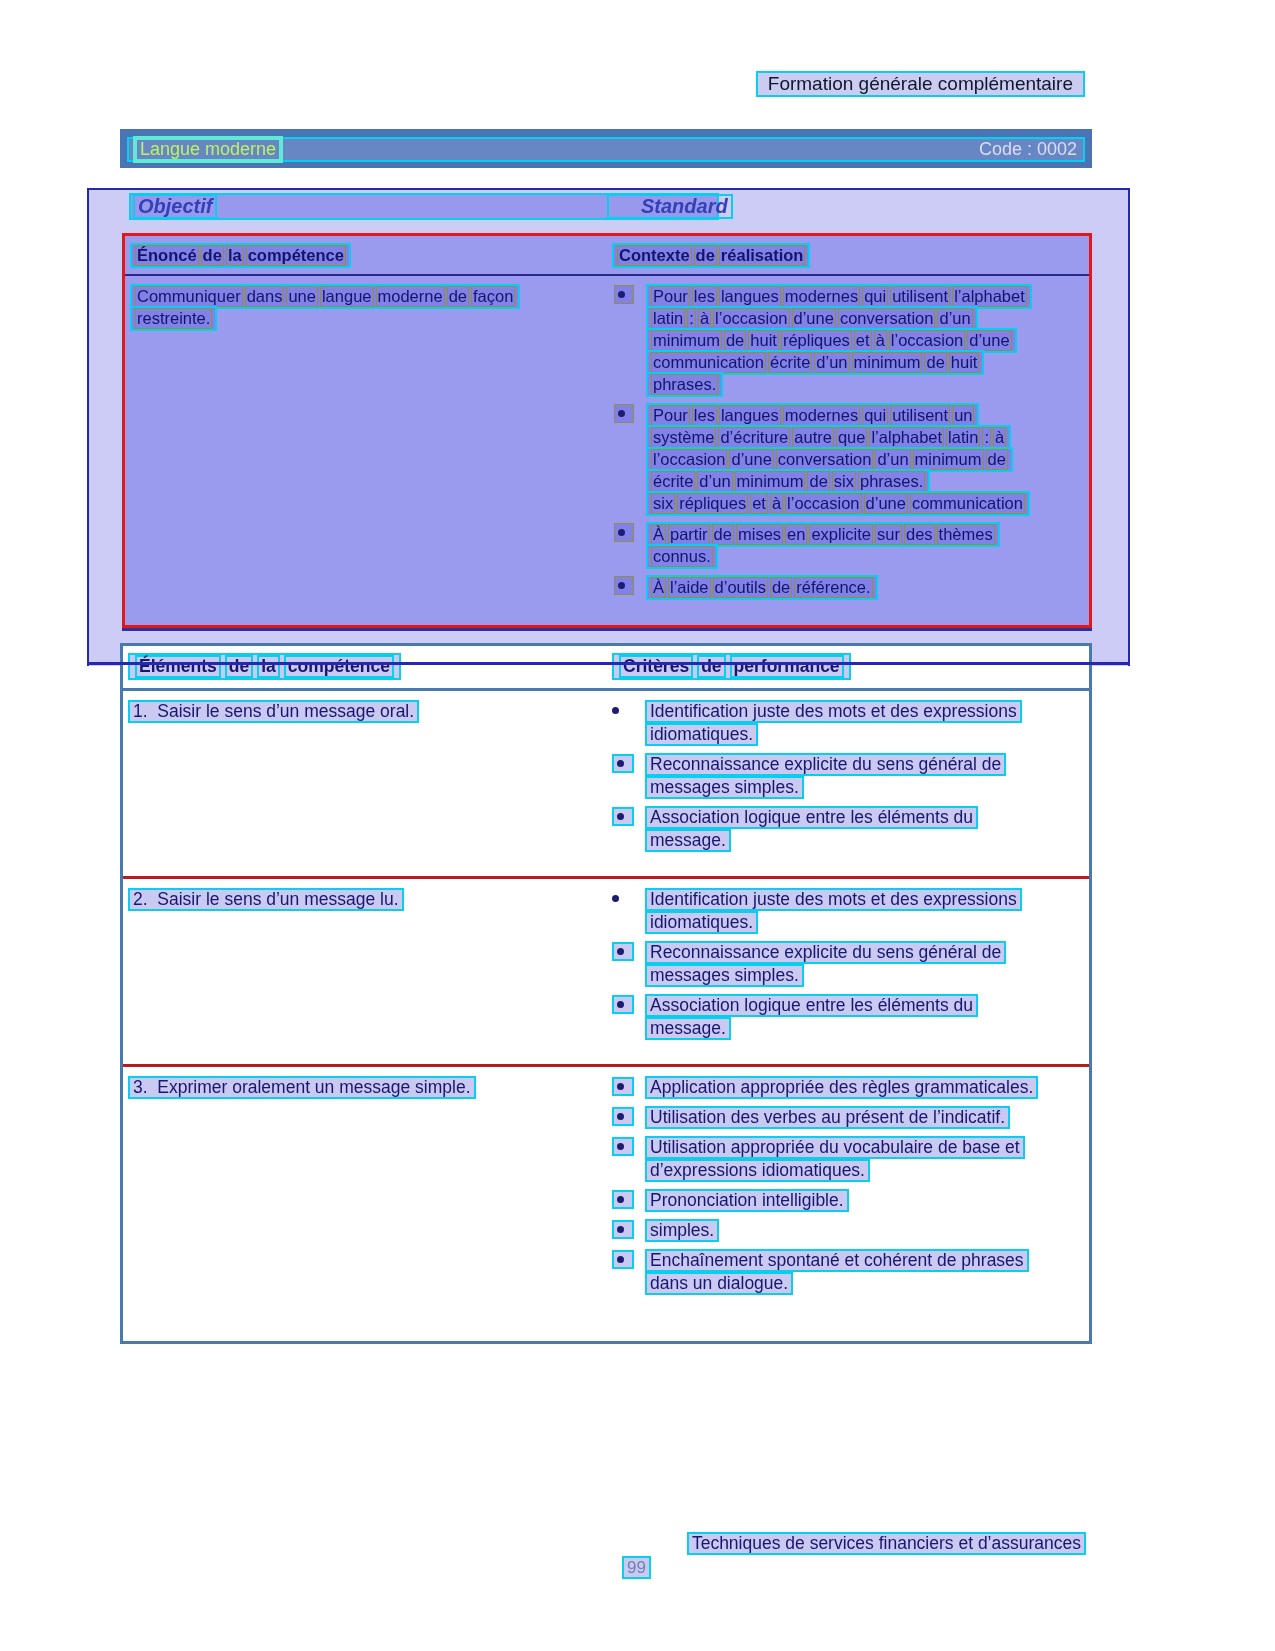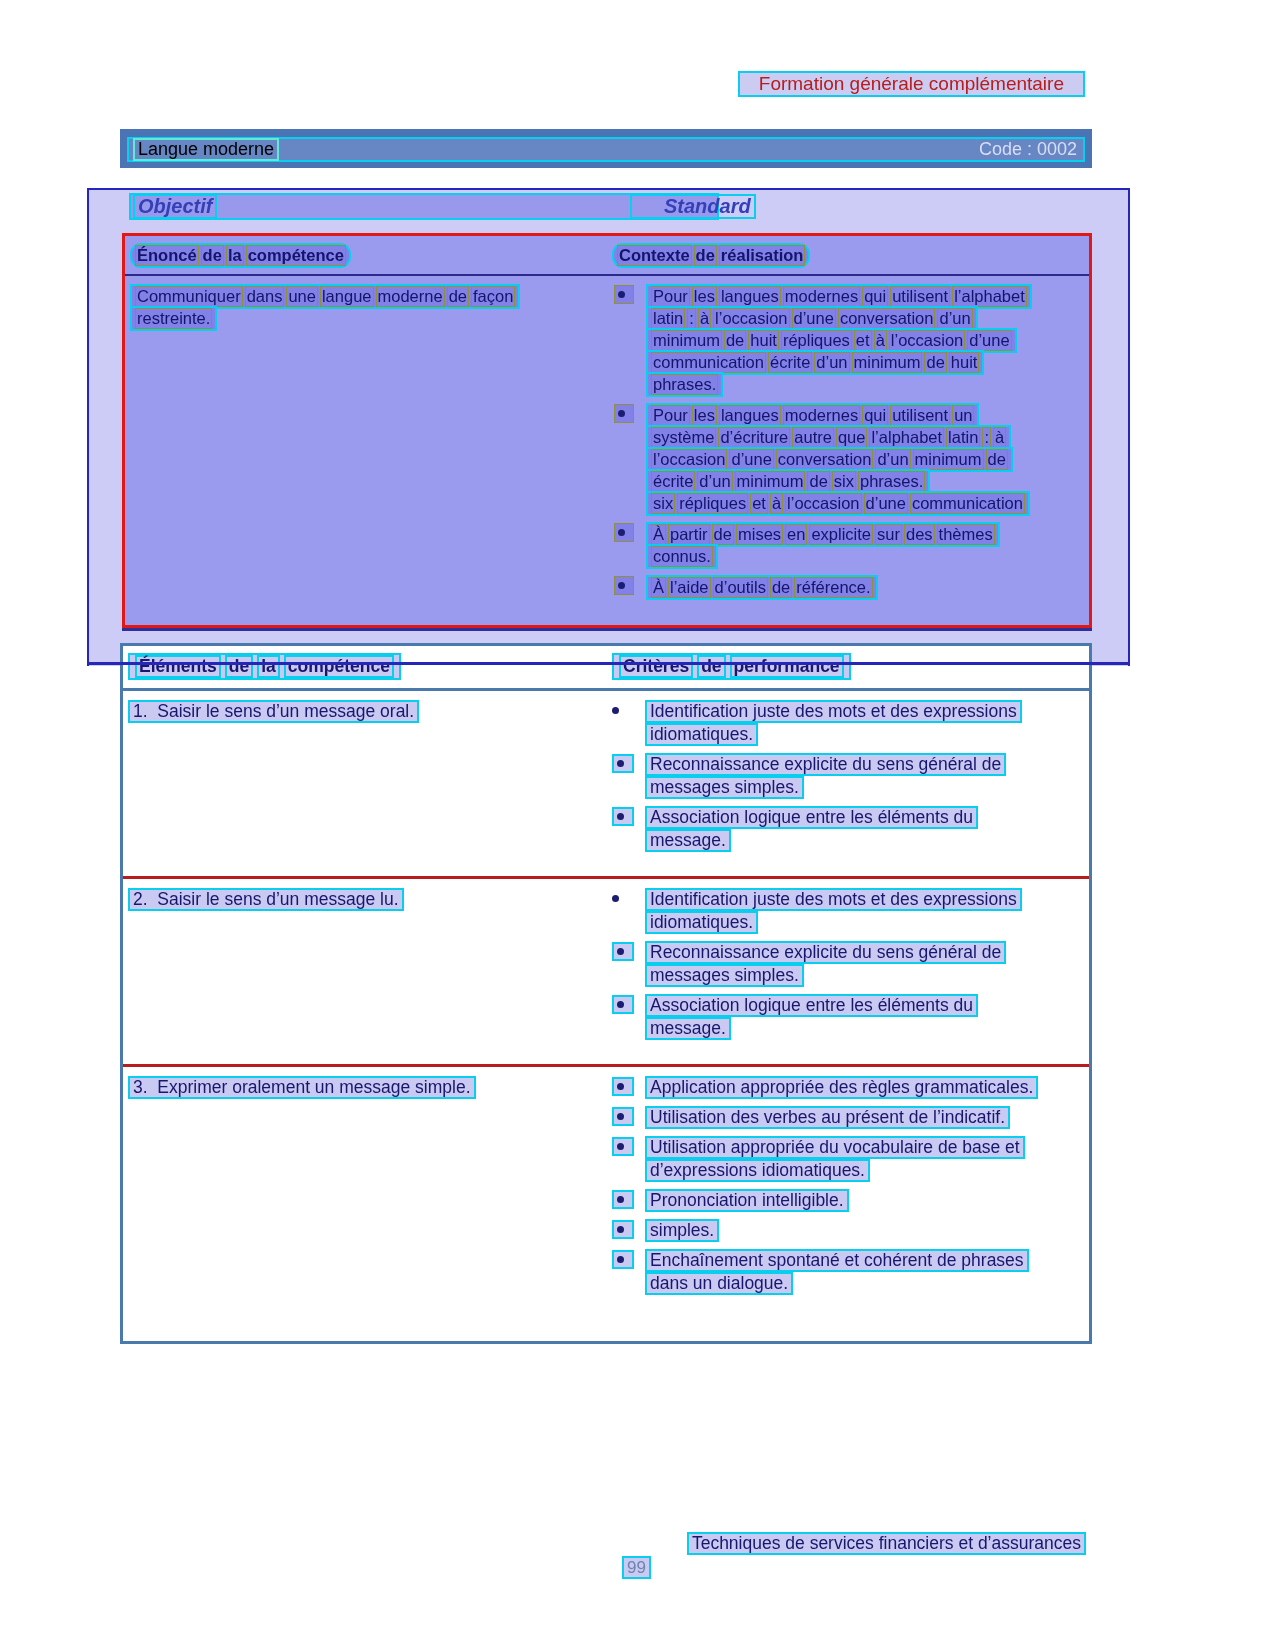--- a/index.html
+++ b/index.html
@@ -29,46 +29,46 @@
   .dotcell{flex:0 0 33px;display:inline-flex;}
   .zoneA .dotcell{flex:0 0 34px;padding-left:2px;}
   .dot{width:7px;height:7px;border-radius:50%;background:#1c1c70;display:inline-block;margin-top:7px;}
   .dotbox{display:inline-flex;align-items:center;padding:1px 8px 1px 3px;height:19px;margin-top:1px;}
   .dotbox .dot{margin-top:0;}
   .zoneB .dotbox{border:2px solid #08cfee;background:#c9c9f2;}
   .zoneA .dotbox{border:1px solid #8f8f3e;background:#8181e8;}
 
   
   .note-box{top:71px;right:190px;border:2px solid #08cfee;background:#ccccf2;
-    color:#b91c1c;font-size:19px;line-height:20px;padding:1px 19px;}
+    color:#0f172a;font-size:19px;line-height:20px;padding:1px 10px;}
 
   
   .hbar{left:120px;top:129px;width:972px;height:39px;background:#4a74b4;}
   .hbar-inner{position:absolute;left:7px;right:7px;top:8px;bottom:6px;border:2px solid #08cfee;
     background:rgba(175,185,238,0.28);display:flex;align-items:center;justify-content:space-between;padding:0 4px;}
-  .hbar-title{border:2px solid #5eead4;padding:0 3px;color:#000000;font-size:18px;line-height:19px;}
+  .hbar-title{border:4px solid #5eead4;padding:0 3px;color:#bef264;font-size:18px;line-height:19px;}
   .hbar-code{color:#d9def5;font-size:18px;padding-right:2px;}
 
   
   .panel{left:87px;top:188px;width:1043px;height:478px;background:#ccccf6;
     border:2px solid #2626b8;border-bottom:none;}
   .panel-bottom-line{left:87px;top:662px;width:1043px;height:3px;background:#2626b8;z-index:40;}
 
   
   .band{left:40px;top:3px;width:590px;height:27px;background:#9898ec;border:2px solid #08cfee;}
   .band .hword{position:absolute;top:-1px;border:2px solid #08cfee;padding:0 3px;
     font-size:20px;line-height:21px;font-weight:bold;font-style:italic;color:#3340b8;}
   .band .w-obj{left:2px;}
-  .band .w-std{left:499px;padding-left:32px;}
+  .band .w-std{left:476px;padding-left:32px;}
 
   
   .redtable{left:33px;top:43px;width:970px;height:395px;background:#9a9aee;
     border:3px solid #e01818;box-shadow:0 3px 0 #2f2f9a;}
   .redtable .thead{position:absolute;left:0;top:0;width:100%;height:40px;border-bottom:2px solid #2a2a8c;}
-  .redtable .thead .lbox{position:absolute;top:7px;font-weight:bold;border-radius:11px;}
+  .redtable .thead .lbox{position:absolute;top:7px;font-weight:bold;}
   .rt-hl{left:5px;}
   .rt-hr{left:487px;}
   .rt-stmt{position:absolute;left:5px;top:48px;width:470px;}
   .rt-ctx{position:absolute;left:487px;top:48px;width:478px;}
 
   
   .table2{left:120px;top:643px;width:972px;height:701px;background:#ffffff;border:3px solid #4a7aac;}
   .t2head{position:relative;height:45px;border-bottom:3px solid #4a7aac;}
   .t2head .lbox{position:absolute;top:7px;font-weight:bold;}
   .t2-hl{left:5px;}

